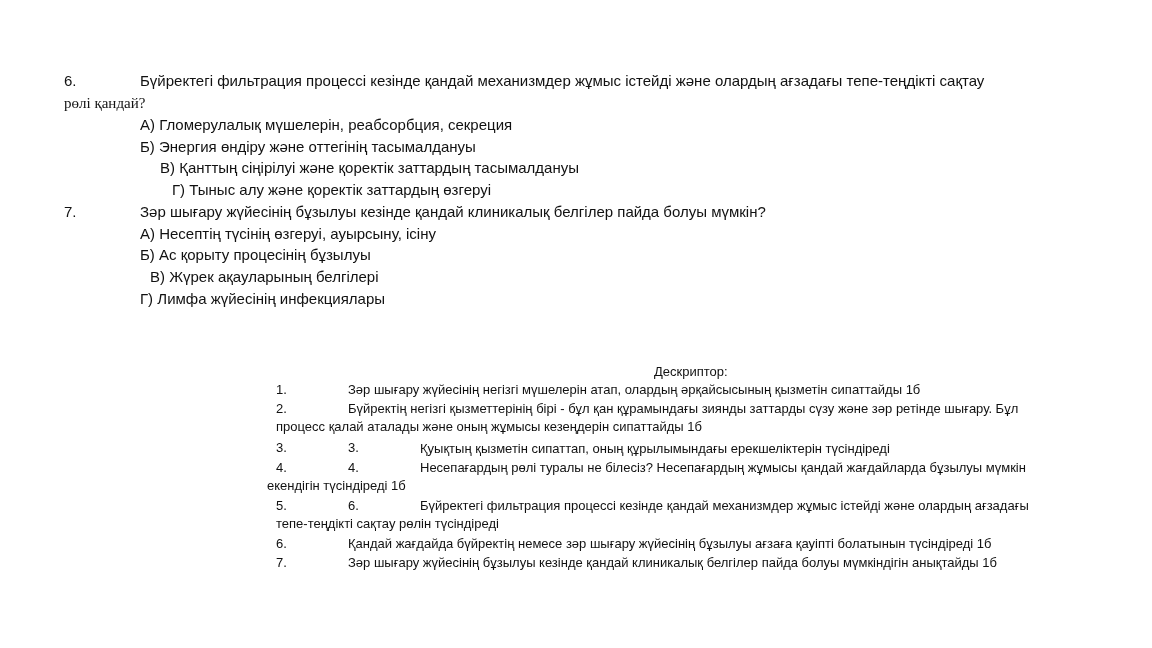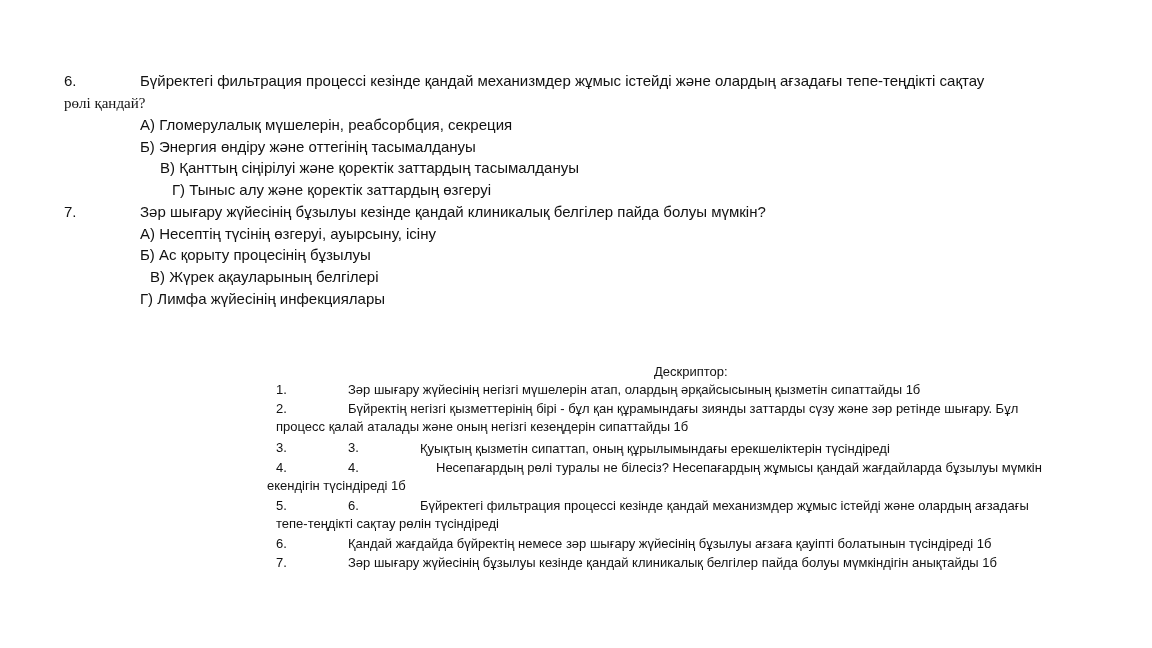--- a/index.html
+++ b/index.html
@@ -33,29 +33,29 @@
 </div>
 
 <div>
   <span class="line small" style="left:654px;top:363px;">Дескриптор:</span>
 
   <span class="line small" style="left:276px;top:381px;">1.</span>
   <span class="line small" style="left:348px;top:381px;">Зәр шығару жүйесінің негізгі мүшелерін атап, олардың әрқайсысының қызметін сипаттайды 1б</span>
 
   <span class="line small" style="left:276px;top:400px;">2.</span>
   <span class="line small" style="left:348px;top:400px;">Бүйректің негізгі қызметтерінің бірі - бұл қан құрамындағы зиянды заттарды сүзу және зәр ретінде шығару. Бұл</span>
-  <span class="line small" style="left:276px;top:418px;">процесс қалай аталады және оның негізгі кезеңдерін сипаттайды 1б</span>
+  <span class="line small" style="left:276px;top:418px;">процесс қалай аталады және оның жұмысы кезеңдерін сипаттайды 1б</span>
 
   <span class="line small" style="left:276px;top:439px;">3.</span>
   <span class="line small" style="left:348px;top:439px;">3.</span>
   <span class="line small" style="left:420px;top:440px;">Қуықтың қызметін сипаттап, оның құрылымындағы ерекшеліктерін түсіндіреді</span>
 
   <span class="line small" style="left:276px;top:459px;">4.</span>
   <span class="line small" style="left:348px;top:459px;">4.</span>
-  <span class="line small" style="left:420px;top:459px;margin-left:16px;">Несепағардың рөлі туралы не білесіз? Несепағардың жұмысы қандай жағдайларда бұзылуы мүмкін</span>
+  <span class="line small" style="left:420px;top:459px;">Несепағардың рөлі туралы не білесіз? Несепағардың жұмысы қандай жағдайларда бұзылуы мүмкін</span>
   <span class="line small" style="left:267px;top:477px;">екендігін түсіндіреді 1б</span>
 
   <span class="line small" style="left:276px;top:497px;">5.</span>
   <span class="line small" style="left:348px;top:497px;">6.</span>
   <span class="line small" style="left:420px;top:497px;">Бүйректегі фильтрация процессі кезінде қандай механизмдер жұмыс істейді және олардың ағзадағы</span>
   <span class="line small" style="left:276px;top:515px;">тепе-теңдікті сақтау рөлін түсіндіреді</span>
 
   <span class="line small" style="left:276px;top:535px;">6.</span>
   <span class="line small" style="left:348px;top:535px;">Қандай жағдайда бүйректің немесе зәр шығару жүйесінің бұзылуы ағзаға қауіпті болатынын түсіндіреді 1б</span>
 

